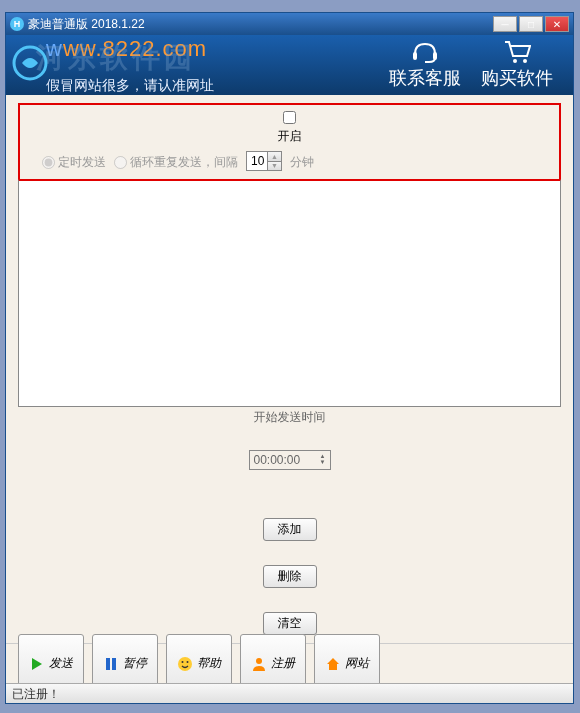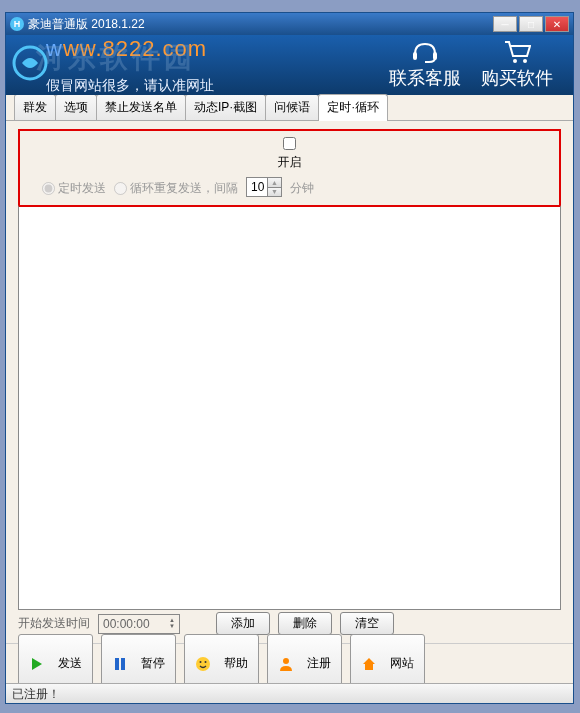--- a/index.html
+++ b/index.html
@@ -29,26 +29,26 @@
 .highlight-box { border: 2px solid #e00000; padding: 6px 8px 0 8px; }
 .check-row { display: flex; align-items: center; gap: 4px; margin-bottom: 6px; color: #000; flex-direction: column; }
 .radio-row { display: flex; align-items: flex-end; gap: 8px; margin-left: 14px; margin-bottom: 8px; color: #999; }
 .radio-row label { display: flex; align-items: center; gap: 3px; }
 .spinner { display: inline-flex; border: 1px solid #888; height: 20px; }
 .spinner input { width: 20px; border: none; text-align: left; padding-left: 4px; font-size: 12px; }
 .spinner-btns { display: flex; flex-direction: column; width: 14px; }
 .spinner-btns div { flex: 1; background: linear-gradient(#f5f5f5,#ddd); border-left: 1px solid #888; font-size: 7px; display: flex; align-items: center; justify-content: center; cursor: pointer; }
 .spinner-btns div:first-child { border-bottom: 1px solid #888; }
 .list-area { flex: 1; background: #fff; border: 1px solid #888; border-top: 2px solid #e00000; margin-top: -2px; }
-.bottom-row { display: flex; align-items: center; gap: 8px; margin-top: 2px; color: #666; }
+.bottom-row { display: flex; align-items: center; gap: 24px; margin-top: 2px; color: #666; flex-direction: column; }
 .bottom-row .lbl { font-size: 12px; }
 .time-input { border: 1px solid #888; padding: 2px 4px; width: 82px; font-size: 12px; display: inline-flex; }
 .btn { padding: 2px 14px; border: 1px solid #888; background: linear-gradient(#fdfdfd,#e5e5e5); border-radius: 3px; cursor: pointer; font-size: 12px; }
 .toolbar { height: 40px; background: #f5f0e8; border-top: 1px solid #ccc; display: flex; align-items: center; gap: 8px; padding: 0 12px; }
-.tool-btn { display: flex; align-items: center; gap: 13px; padding: 20px 10px; border: 1px solid #999; background: linear-gradient(#fdfdfd,#e8e8e8); border-radius: 3px; cursor: pointer; font-size: 12px; }
+.tool-btn { display: flex; align-items: center; gap: 4px; padding: 20px 10px; border: 1px solid #999; background: linear-gradient(#fdfdfd,#e8e8e8); border-radius: 3px; cursor: pointer; font-size: 12px; font-style: italic; }
 .tool-icon { width: 16px; height: 16px; display: flex; align-items: center; justify-content: center; }
 .statusbar { height: 20px; background: linear-gradient(#f8f8f8,#e0e0e0); border-top: 1px solid #aaa; padding: 2px 6px; font-size: 12px; color: #333; }
 input[type=checkbox], input[type=radio] { margin: 0; }
 </style>
 </head>
 <body>
 
 <div class="window">
   <div class="titlebar">
     <div class="titlebar-icon">H</div>
@@ -83,28 +83,20 @@
         <svg class="banner-icon" viewBox="0 0 28 24">
             <path d="M2 2 L6 2 L10 16 L24 16 L27 6 L8 6" fill="none" stroke="#fff" stroke-width="2"></path>
             <circle cx="12" cy="21" r="2" fill="#fff"></circle>
             <circle cx="22" cy="21" r="2" fill="#fff"></circle>
           </svg>
         <span class="banner-label">购买软件</span>
       </div>
     </div>
   </div>
 
-  <div class="tabbar">
-    <div class="tab">群发</div>
-    <div class="tab">选项</div>
-    <div class="tab">禁止发送名单</div>
-    <div class="tab">动态IP·截图</div>
-    <div class="tab">问候语</div>
-    <div class="tab active">定时·循环</div>
-  </div>
 
   <div class="content">
     <div class="highlight-box">
       <div class="check-row">
         <input type="checkbox" style="">
         <label>开启</label>
       </div>
       <div class="radio-row">
         <label>
           <input type="radio" name="mode" checked="" disabled="" style="">

